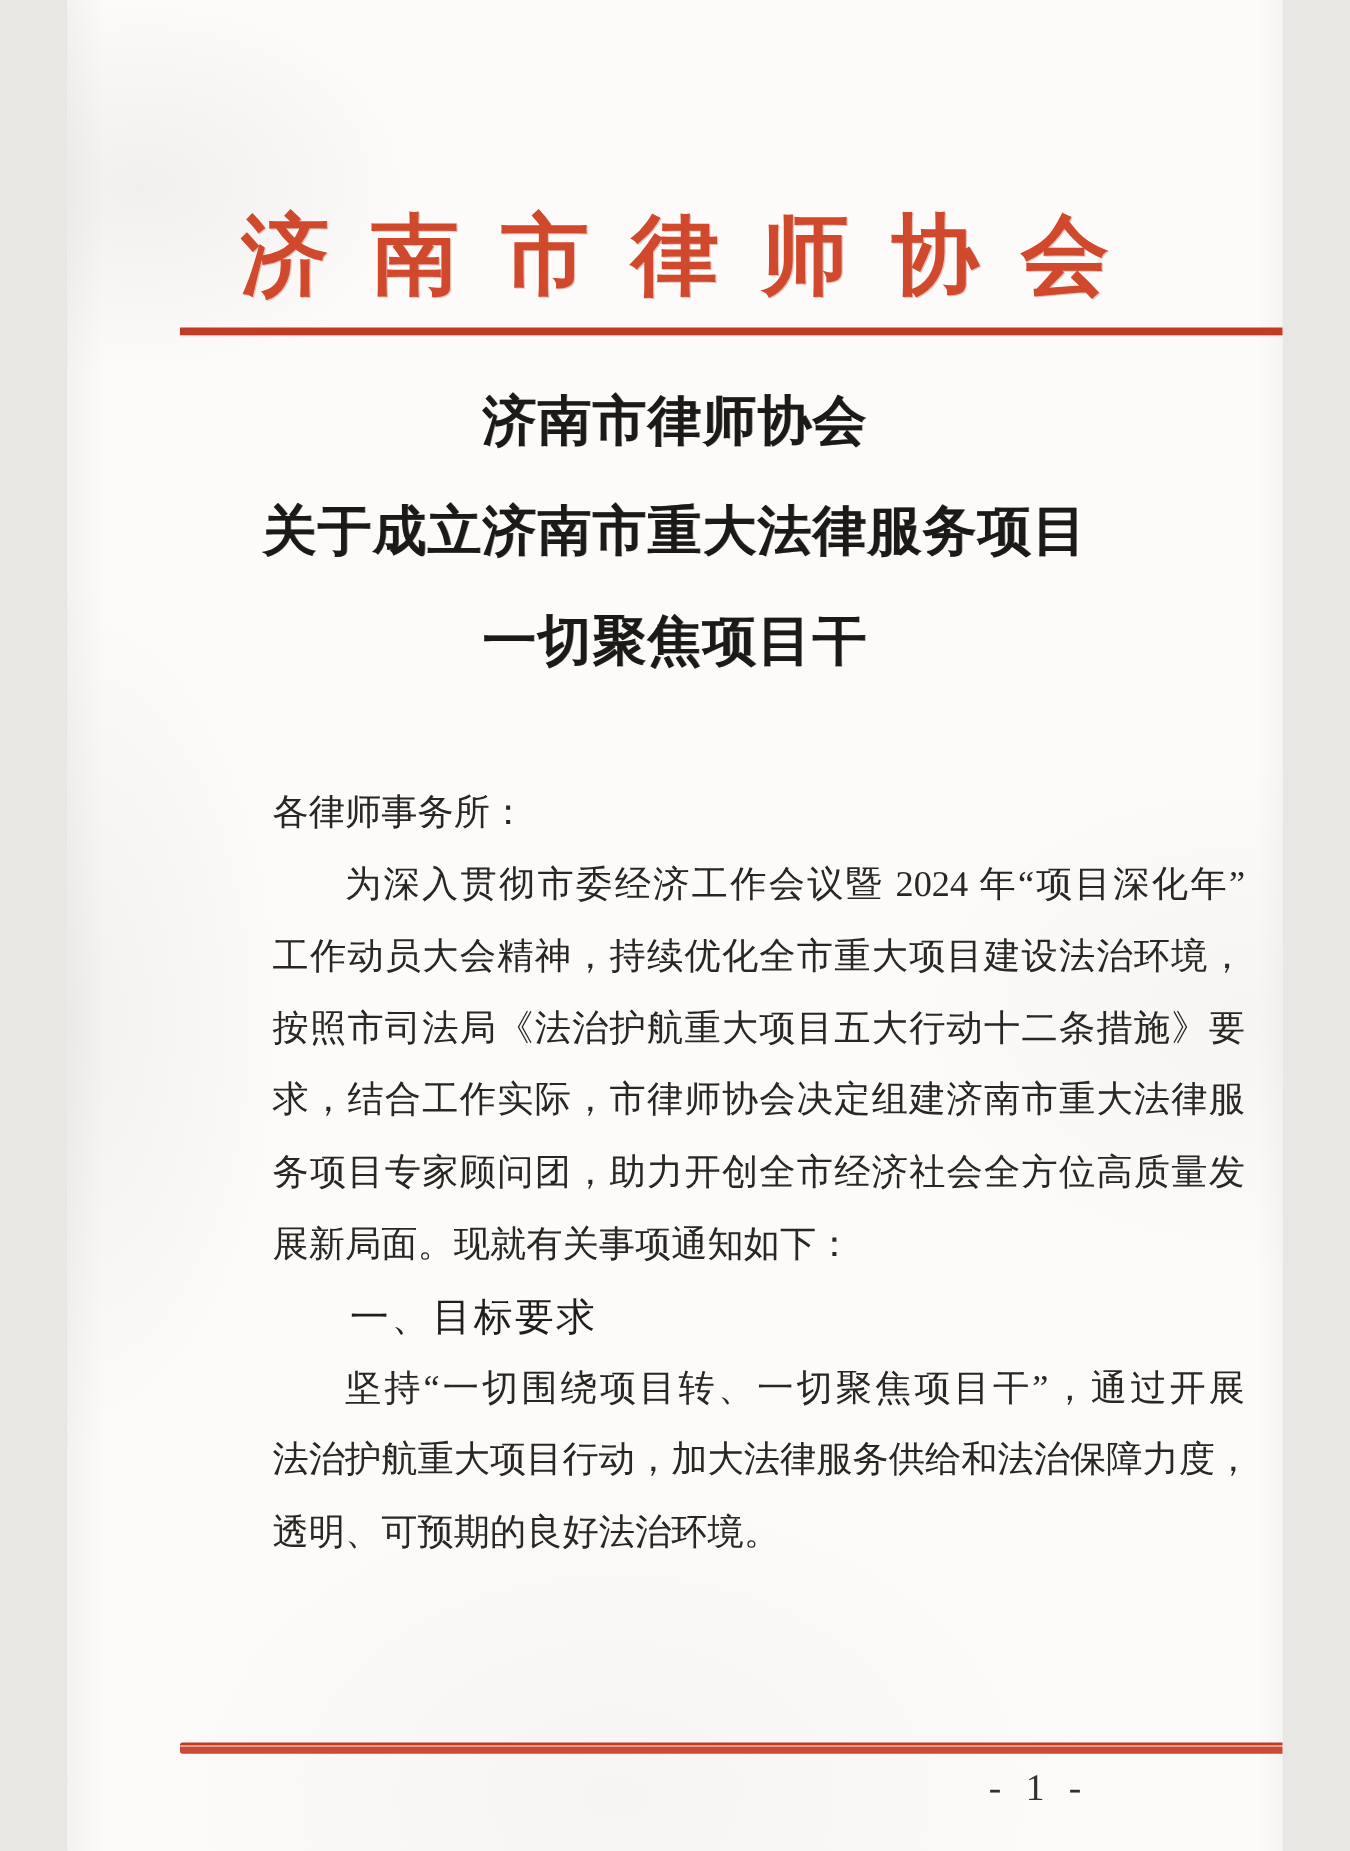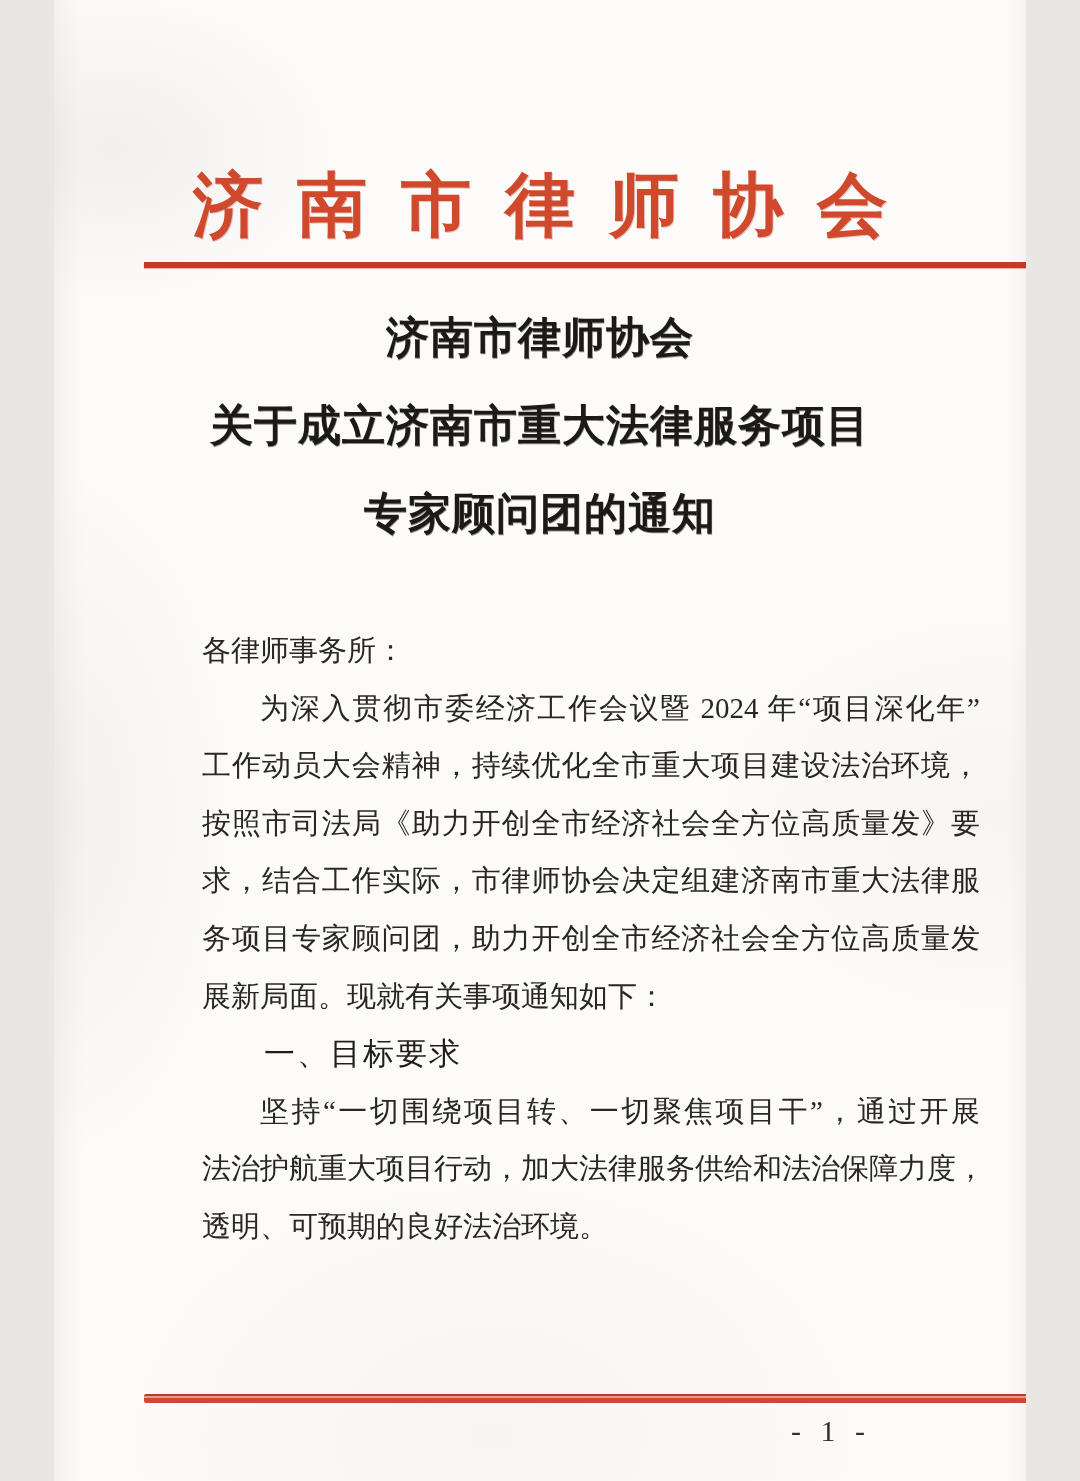--- a/index.html
+++ b/index.html
@@ -70,21 +70,21 @@
     line-height: 88px;
     letter-spacing: 1px;
     color: #1c1a17;
     text-shadow: 0.5px 0.5px 0 rgba(0,0,0,0.45);
   }
 
   
   .body-block {
     position: absolute;
     top: 622px;
-    left: 148px;
+    left: 164px;
     width: 778px;
     font-size: 29px;
     line-height: 57.6px;
     color: #2a2723;
   }
   .line {
     text-align: justify;
     text-align-last: justify;
     white-space: nowrap;
   }
@@ -132,29 +132,29 @@
 
 <div class="page">
 
   <div class="letterhead">济南市律师协会</div>
 
   <div class="letterhead-rule"></div>
 
   <div class="doc-title">
     <div>济南市律师协会</div>
     <div>关于成立济南市重大法律服务项目</div>
-    <div>专家顾问团的通知</div>
+    <div>一切聚焦项目干</div>
   </div>
 
   <div class="body-block">
     <div class="line last">各律师事务所：</div>
 
     <div class="line indent">为深入贯彻市委经济工作会议暨 2024 年“项目深化年”</div>
     <div class="line">工作动员大会精神，持续优化全市重大项目建设法治环境，</div>
-    <div class="line">按照市司法局《助力开创全市经济社会全方位高质量发》要</div>
+    <div class="line">按照市司法局《法治护航重大项目五大行动十二条措施》要</div>
     <div class="line">求，结合工作实际，市律师协会决定组建济南市重大法律服</div>
     <div class="line">务项目专家顾问团，助力开创全市经济社会全方位高质量发</div>
     <div class="line last">展新局面。现就有关事项通知如下：</div>
 
     <div class="line last heading indent">一、目标要求</div>
 
     <div class="line indent">坚持“一切围绕项目转、一切聚焦项目干”，通过开展</div>
     <div class="line">法治护航重大项目行动，加大法律服务供给和法治保障力度，</div>
     <div class="line last">透明、可预期的良好法治环境。</div>
   </div>

